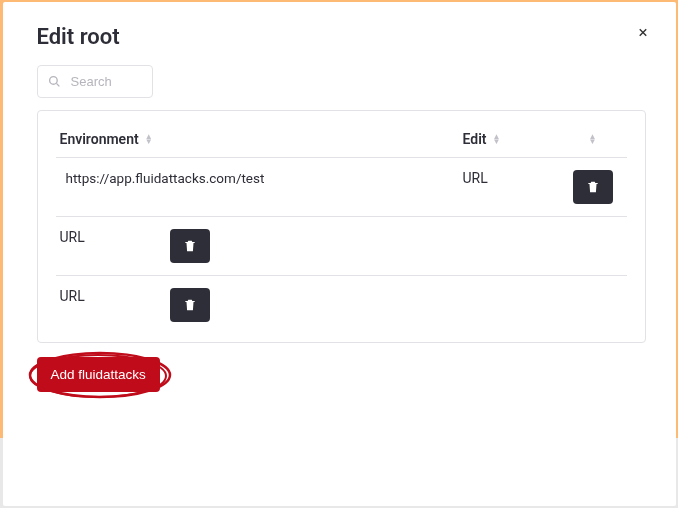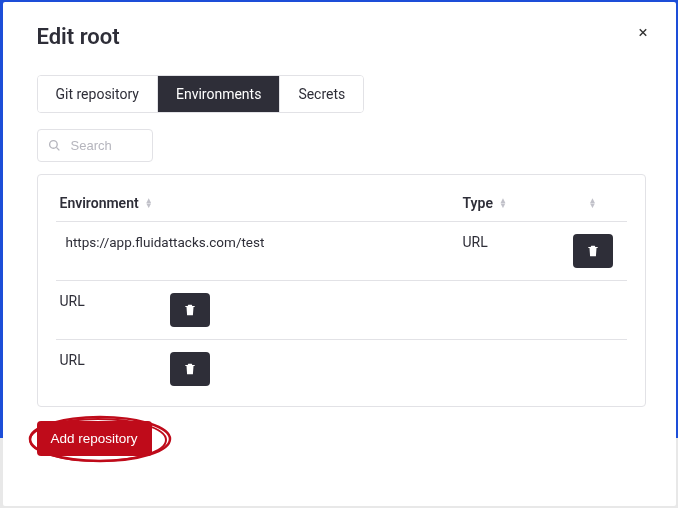--- a/index.html
+++ b/index.html
@@ -7,21 +7,21 @@
       margin: 0;
       font-family: -apple-system, BlinkMacSystemFont, "Segoe UI", Roboto, Helvetica, Arial, sans-serif;
       background: #e8e8e8;
       width: 678px;
       height: 508px;
       overflow: hidden;
     }
     .backdrop {
       width: 678px;
       height: 438px;
-      background: #1d4ed8;
+      background: #fdba74;
       padding: 2px;
       position: relative;
     }
     .modal {
       background: #fff;
       width: 673px;
       height: 504px;
       margin: 0 auto;
       position: relative;
       border-radius: 2px;
@@ -168,46 +168,41 @@
   </style>
 </head>
 <body>
 
 <div class="backdrop">
   <div class="modal">
 
     <div class="modal-title">Edit root</div>
     <div class="close-x">×</div>
 
-    <div class="tabs">
-      <div class="tab">Git repository</div>
-      <div class="tab active">Environments</div>
-      <div class="tab">Secrets</div>
-    </div>
 
     <div class="search-row">
       <div class="search-box">
         <span>
           <svg class="icon" width="13" height="13" viewBox="0 0 24 24" fill="none" stroke="#b5b5bd" stroke-width="2.5">
               <circle cx="10" cy="10" r="7"></circle>
               <line x1="21" y1="21" x2="15.5" y2="15.5"></line>
             </svg>
         </span>
         <input type="text" placeholder="Search" style="">
       </div>
     </div>
 
     <div class="table-wrap">
       <div class="thead">
         <div class="col-env">
           <span>Environment</span>
           <span class="sort">▲<br>▼</span>
         </div>
         <div class="col-type">
-          <span>Type</span>
+          <span>Edit</span>
           <span class="sort">▲<br>▼</span>
         </div>
         <div class="col-act">
           <span class="sort">▲<br>▼</span>
         </div>
       </div>
 
       <div class="row">
         <div class="col-env">https://app.fluidattacks.com/test</div>
         <div class="col-type">URL</div>
@@ -248,17 +243,17 @@
         </div>
       </div>
 
     </div>
 
     <div class="footer-btns">
       <svg class="highlight-ellipse" viewBox="0 0 150 52">
         <ellipse cx="75" cy="26" rx="70" ry="22" fill="none" stroke="#bf0b1a" stroke-width="2.5"></ellipse>
         <ellipse cx="73" cy="27" rx="68" ry="21" fill="none" stroke="#bf0b1a" stroke-width="2"></ellipse>
       </svg>
-      <button class="btn btn-primary">Add repository</button>
+      <button class="btn btn-primary">Add fluidattacks</button>
     </div>
 
   </div>
 </div>
 
 </body></html>

